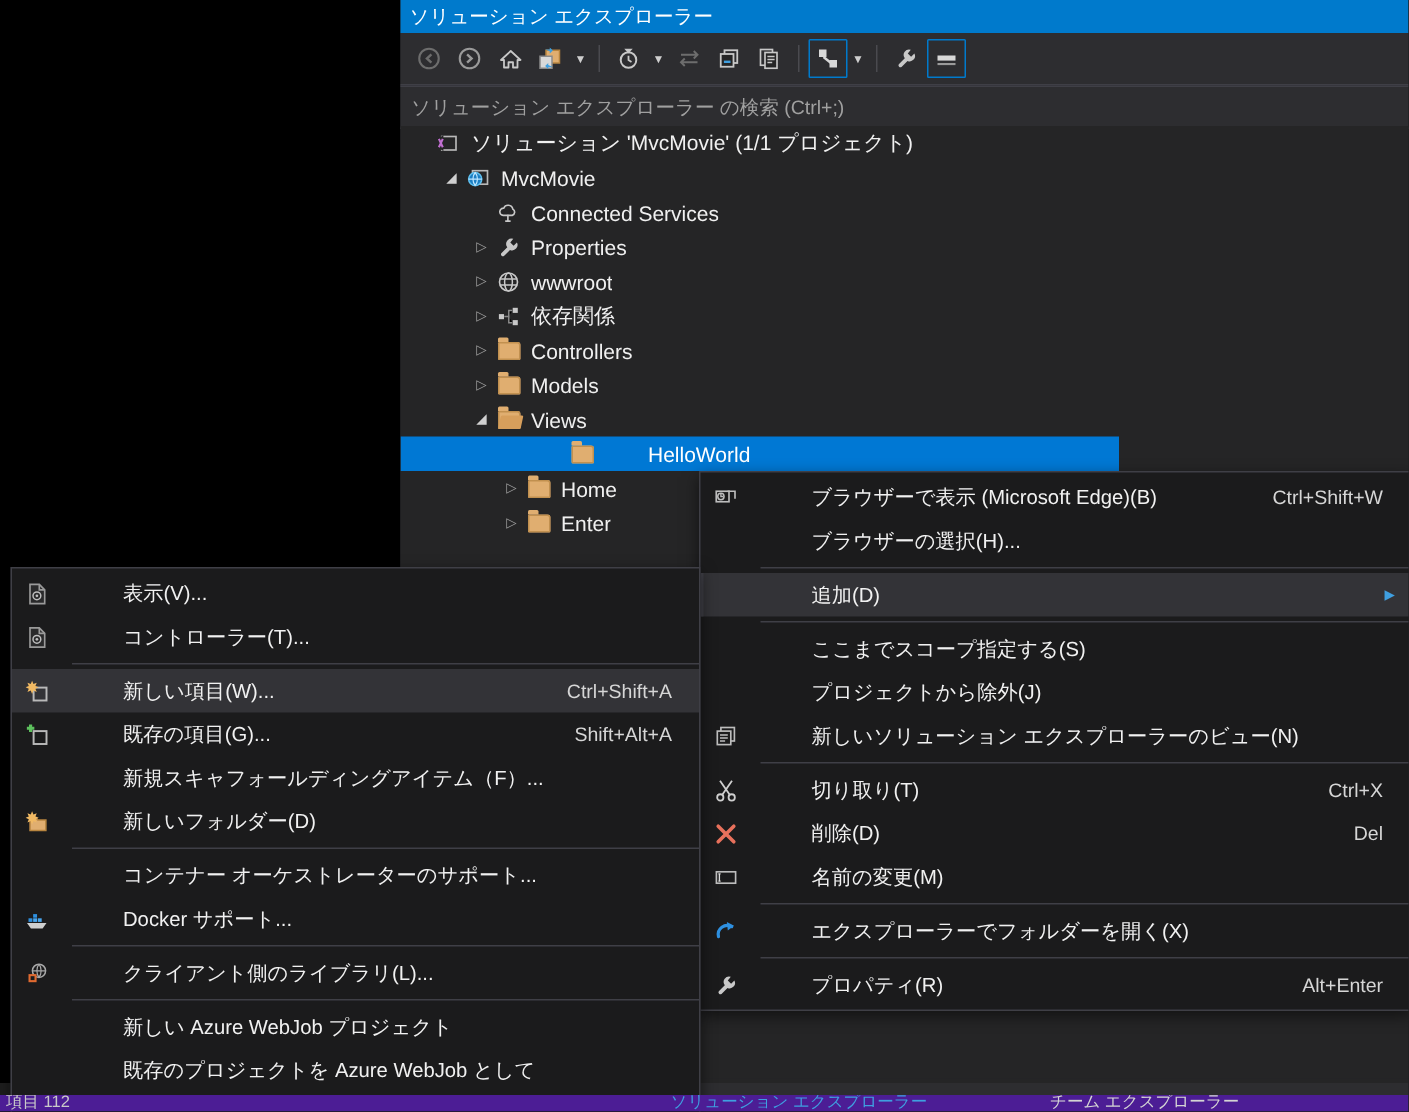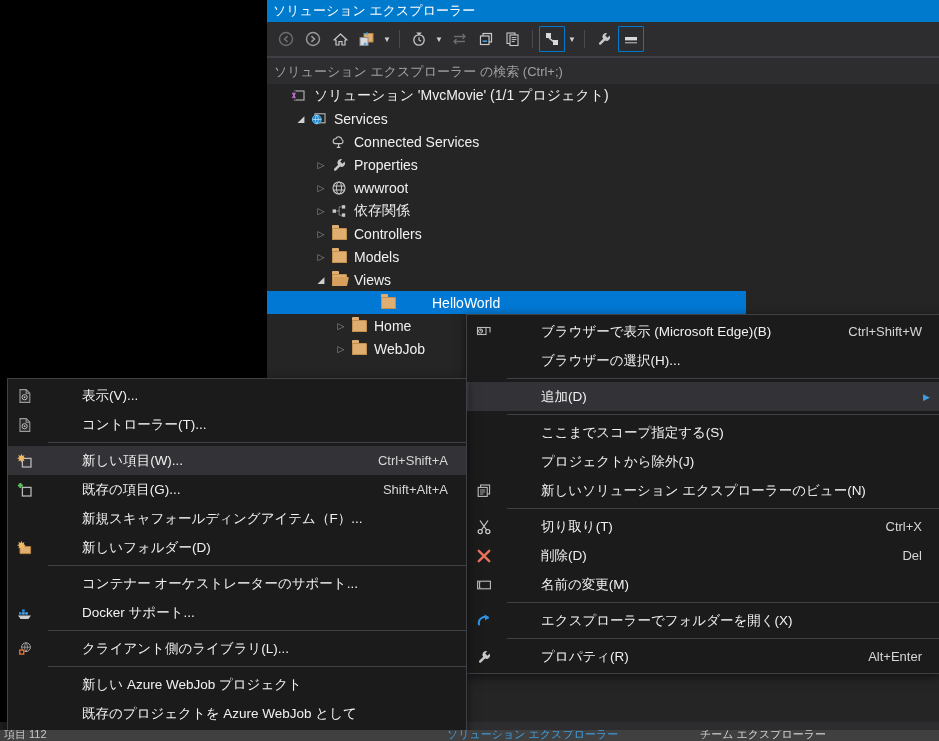--- a/index.html
+++ b/index.html
@@ -115,21 +115,21 @@
   #ctx-add-submenu{left:7px;top:378px;width:458px;}
   #ctx-main{left:466px;top:314px;width:473px;}
 
   .side-accent{
     position:absolute;left:0;top:0;width:2px;height:29px;background:#3f3f46;
   }
 
   
   #statusbar{
     position:absolute;left:0;bottom:0;width:939px;height:11px;
-    background:#404040;overflow:hidden;
+    background:#4c1d95;overflow:hidden;
   }
   #statusbar .sb-left{
     position:absolute;left:4px;top:-3px;color:#c9c9c9;font-size:11px;white-space:nowrap;
   }
   #statusbar .sb-right{
     position:absolute;left:447px;top:-3px;color:#3f9fe0;font-size:11px;white-space:nowrap;
   }
   #statusbar .sb-right2{
     position:absolute;left:700px;top:-3px;color:#d4d4d4;font-size:11px;white-space:nowrap;text-align:right;
   }
@@ -250,21 +250,21 @@
       </div>
       <div class="tree-row">
         <span class="twisty open" style="margin-left: 26px;">◢</span>
         <span class="t-icon">
           <svg width="16" height="16" viewBox="0 0 16 16">
             <rect x="4" y="2.8" width="10" height="9" fill="none" stroke="#b9b9b9" stroke-width="1.1"></rect>
             <circle cx="5.8" cy="8.4" r="4.4" fill="#1b7fc4" stroke="#5fc0ef" stroke-width="1"></circle>
             <path d="M1.4 8.4 h8.8 M5.8 4 c2 2.4 2 6.4 0 8.8 M5.8 4 c-2 2.4 -2 6.4 0 8.8" stroke="#bde6ff" stroke-width=".8" fill="none"></path>
           </svg>
         </span>
-        <span class="t-label">Services</span>
+        <span class="t-label">MvcMovie</span>
       </div>
       <div class="tree-row">
         <span class="twisty" style="margin-left: 46px;"></span>
         <span class="t-icon">
           <svg width="16" height="16" viewBox="0 0 16 16">
             <path d="M4.4 9.6 a2.4 2.4 0 0 1 .4 -4.8 a3.2 3.2 0 0 1 6.1 .6 a2.3 2.3 0 0 1 -.4 4.2 Z" fill="none" stroke="#c8c8c8" stroke-width="1.1"></path>
             <path d="M7.6 9.2 L7.6 13.4 M5.8 13.4 h3.6" stroke="#c8c8c8" stroke-width="1.1"></path>
           </svg>
         </span>
         <span class="t-label">Connected Services</span>
@@ -334,21 +334,21 @@
         <span class="t-icon">
           <span class="folder"></span>
         </span>
         <span class="t-label">Home</span>
       </div>
       <div class="tree-row">
         <span class="twisty" style="margin-left: 66px;">▷</span>
         <span class="t-icon">
           <span class="folder"></span>
         </span>
-        <span class="t-label">WebJob</span>
+        <span class="t-label">Enter</span>
       </div>
     </div>
 </div>
 
 <div id="se-bottom-strip"></div>
 <div id="tree-scroll-nub"></div>
 
 <div id="ctx-main" class="ctx-menu">
     <div class="mi">
       <span class="mi-icon">

